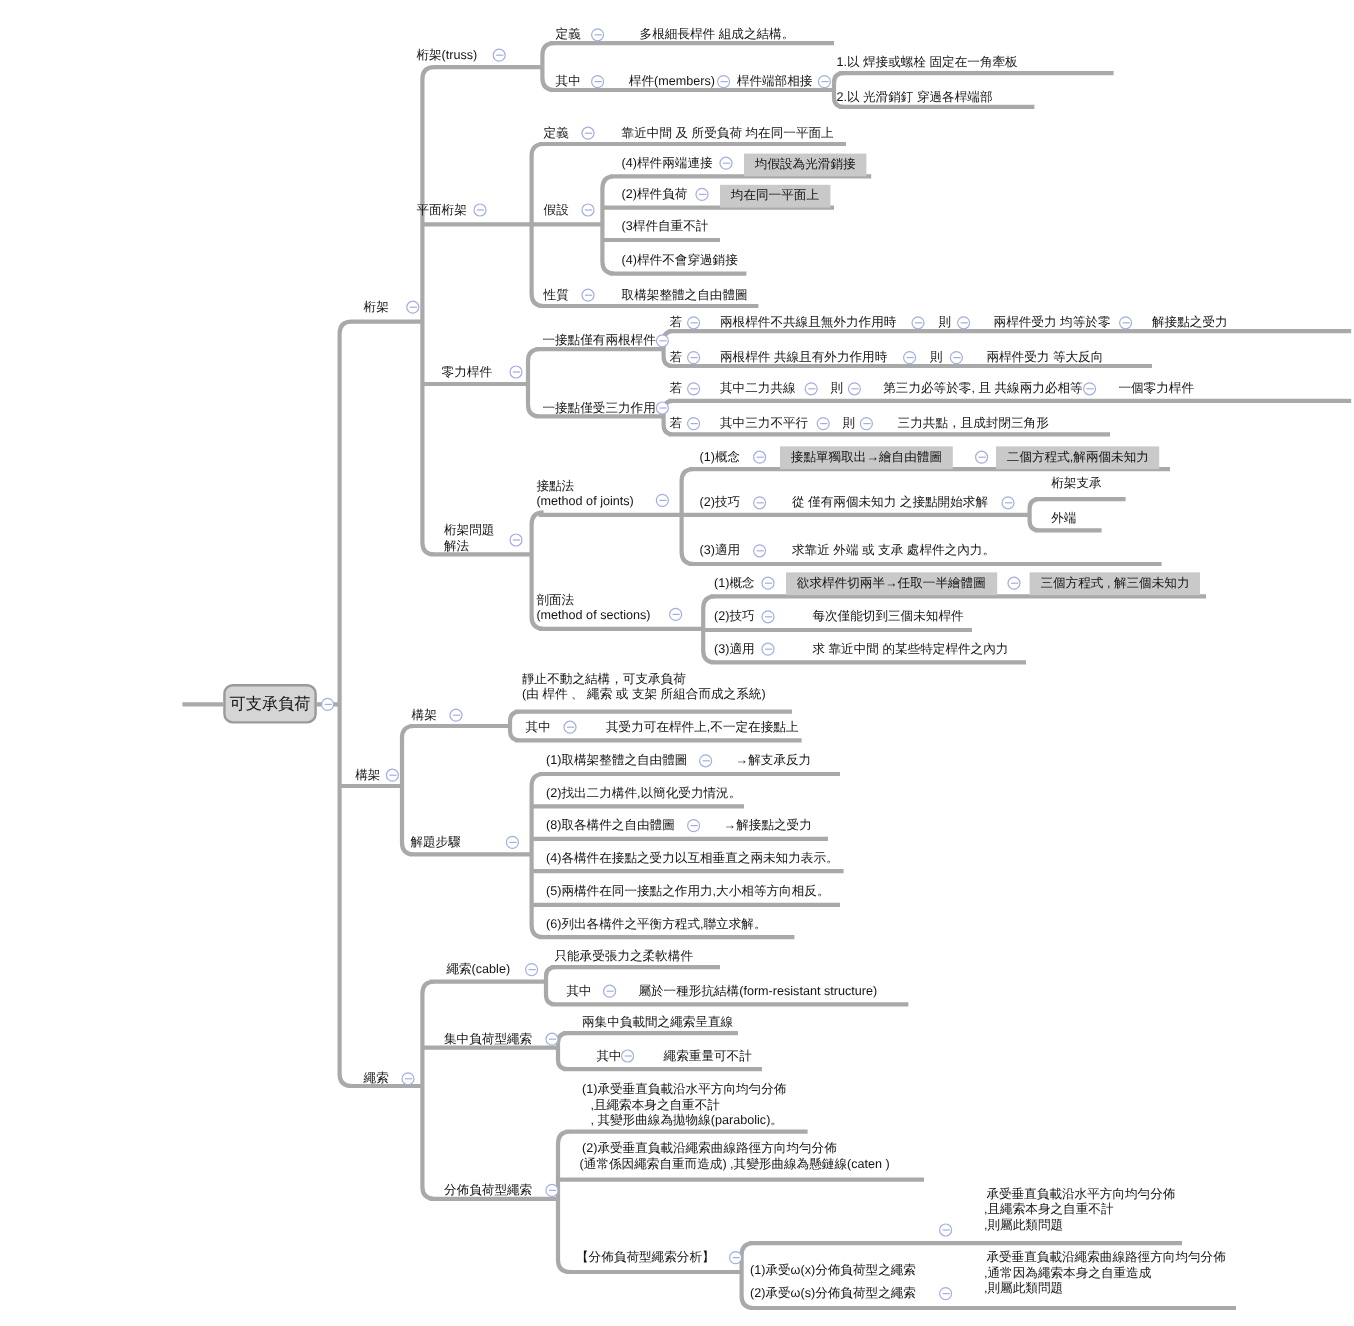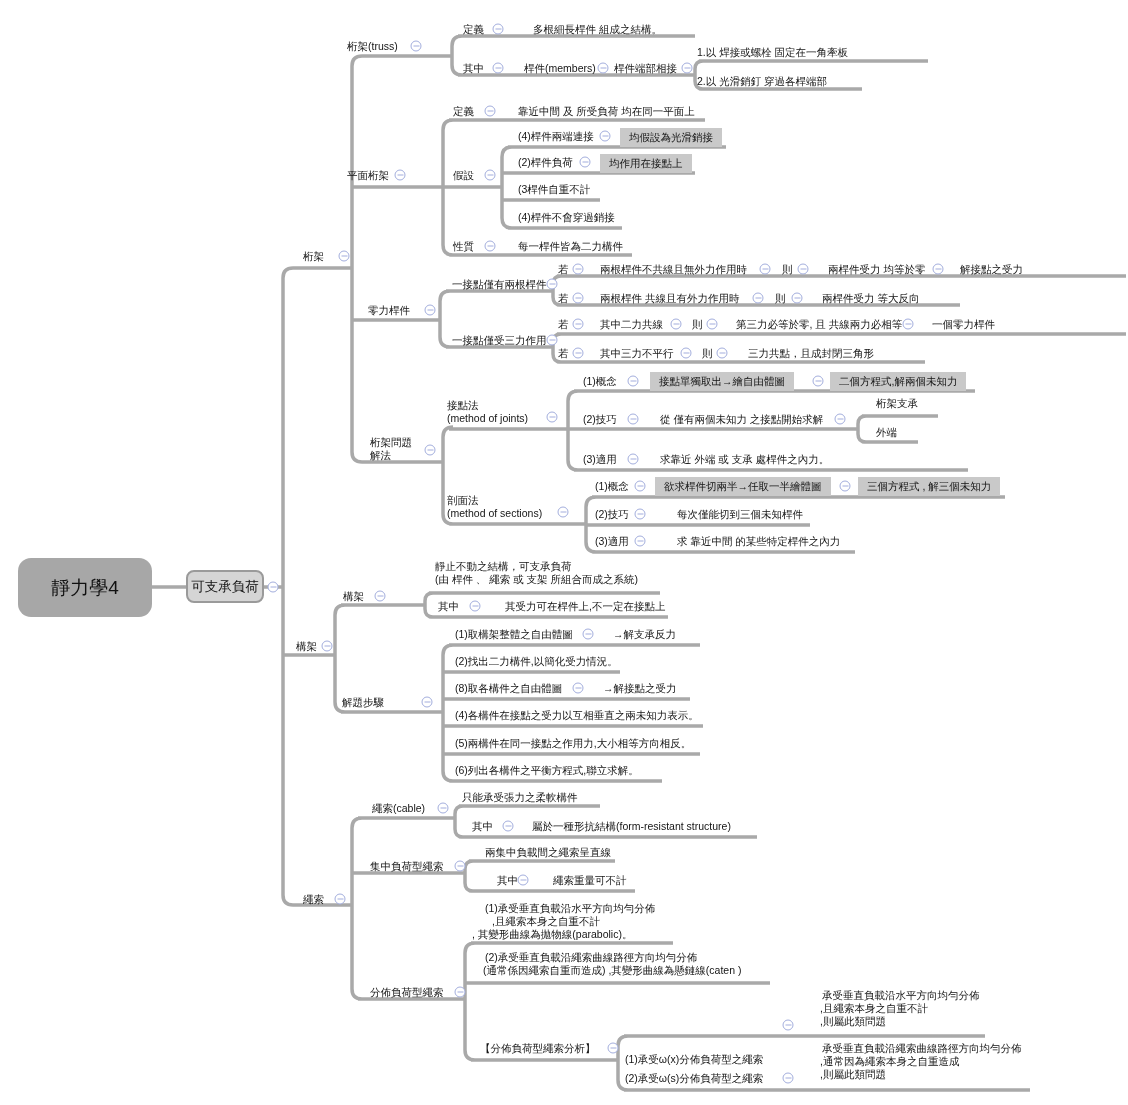--- a/index.html
+++ b/index.html
@@ -54,45 +54,44 @@
       M358,818 L455,818 M352,873 L465,873 M358,999 L465,999
       M463,806 Q455,806 455,814 L455,829 Q455,837 463,837 M459,806 L600,806 M459,837 L757,837
       M473,861 Q465,861 465,869 L465,883 Q465,891 473,891 M469,861 L615,861 M469,891 L635,891
       M475,943 Q465,943 465,953 L465,1050 Q465,1060 475,1060
       M471,943 L673,943 M465,983 L770,983 M471,1060 L618,1060
       M628,1036 Q618,1036 618,1046 L618,1080 Q618,1090 628,1090
       M624,1036 L985,1036 M624,1090 L1030,1090"></path>
   </g>
 </svg>
 
-<div class="root-box">靜力學4</div>
 <div class="main-box">可支承負荷</div>
 
 <div class="t" style="left:303px;top:250px">桁架</div>
 <div class="t" style="left:347px;top:40px">桁架(truss)</div>
 <div class="t" style="left:463px;top:23px">定義</div>
 <div class="t" style="left:533px;top:23px">多根細長桿件  組成之結構。</div>
 <div class="t" style="left:463px;top:62px">其中</div>
 <div class="t" style="left:524px;top:62px">桿件(members)</div>
 <div class="t" style="left:614px;top:62px">桿件端部相接</div>
 <div class="t" style="left:697px;top:46px">1.以  焊接或螺栓  固定在一角牽板</div>
 <div class="t" style="left:697px;top:75px">2.以  光滑銷釘  穿過各桿端部</div>
 
 <div class="t" style="left:347px;top:169px">平面桁架</div>
 <div class="t" style="left:453px;top:105px">定義</div>
 <div class="t" style="left:518px;top:105px">靠近中間  及  所受負荷  均在同一平面上</div>
 <div class="t" style="left:453px;top:169px">假設</div>
 <div class="t" style="left:518px;top:130px">(4)桿件兩端連接</div>
 <div class="hl" style="left:620px;top:128px">均假設為光滑銷接</div>
 <div class="t" style="left:518px;top:156px">(2)桿件負荷</div>
-<div class="hl" style="left:600px;top:154px">均作用在接點上</div>
+<div class="hl" style="left:600px;top:154px">均在同一平面上</div>
 <div class="t" style="left:518px;top:183px">(3桿件自重不計</div>
 <div class="t" style="left:518px;top:211px">(4)桿件不會穿過銷接</div>
 <div class="t" style="left:453px;top:240px">性質</div>
-<div class="t" style="left:518px;top:240px">每一桿件皆為二力構件</div>
+<div class="t" style="left:518px;top:240px">取構架整體之自由體圖</div>
 
 <div class="t" style="left:368px;top:304px">零力桿件</div>
 <div class="t" style="left:452px;top:278px">一接點僅有兩根桿件</div>
 <div class="t" style="left:558px;top:263px">若</div>
 <div class="t" style="left:600px;top:263px">兩根桿件不共線且無外力作用時</div>
 <div class="t" style="left:782px;top:263px">則</div>
 <div class="t" style="left:828px;top:263px">兩桿件受力 均等於零</div>
 <div class="t" style="left:960px;top:263px">解接點之受力</div>
 <div class="t" style="left:558px;top:292px">若</div>
 <div class="t" style="left:600px;top:292px">兩根桿件 共線且有外力作用時</div>
@@ -153,21 +152,21 @@
 <div class="t" style="left:462px;top:791px">只能承受張力之柔軟構件</div>
 <div class="t" style="left:472px;top:820px">其中</div>
 <div class="t" style="left:532px;top:820px">屬於一種形抗結構(form-resistant structure)</div>
 <div class="t" style="left:370px;top:860px">集中負荷型繩索</div>
 <div class="t" style="left:485px;top:846px">兩集中負載間之繩索呈直線</div>
 <div class="t" style="left:497px;top:874px">其中</div>
 <div class="t" style="left:553px;top:874px">繩索重量可不計</div>
 <div class="t" style="left:370px;top:986px">分佈負荷型繩索</div>
 <div class="t" style="left:485px;top:902px">(1)承受垂直負載沿水平方向均勻分佈</div>
 <div class="t" style="left:492px;top:915px">,且繩索本身之自重不計</div>
-<div class="t" style="left:472px;top:928px">, 其變形曲線為拋物線(parabolic)。</div>
+<div class="t" style="left:492px;top:928px">, 其變形曲線為拋物線(parabolic)。</div>
 <div class="t" style="left:485px;top:951px">(2)承受垂直負載沿繩索曲線路徑方向均勻分佈</div>
 <div class="t" style="left:483px;top:964px">(通常係因繩索自重而造成) ,其變形曲線為懸鏈線(caten )</div>
 <div class="t" style="left:480px;top:1042px">【分佈負荷型繩索分析】</div>
 <div class="t" style="left:625px;top:1053px">(1)承受ω(x)分佈負荷型之繩索</div>
 <div class="t" style="left:822px;top:989px">承受垂直負載沿水平方向均勻分佈</div>
 <div class="t" style="left:820px;top:1002px">,且繩索本身之自重不計</div>
 <div class="t" style="left:820px;top:1015px">,則屬此類問題</div>
 <div class="t" style="left:625px;top:1072px">(2)承受ω(s)分佈負荷型之繩索</div>
 <div class="t" style="left:822px;top:1042px">承受垂直負載沿繩索曲線路徑方向均勻分佈</div>
 <div class="t" style="left:820px;top:1055px">,通常因為繩索本身之自重造成</div>

